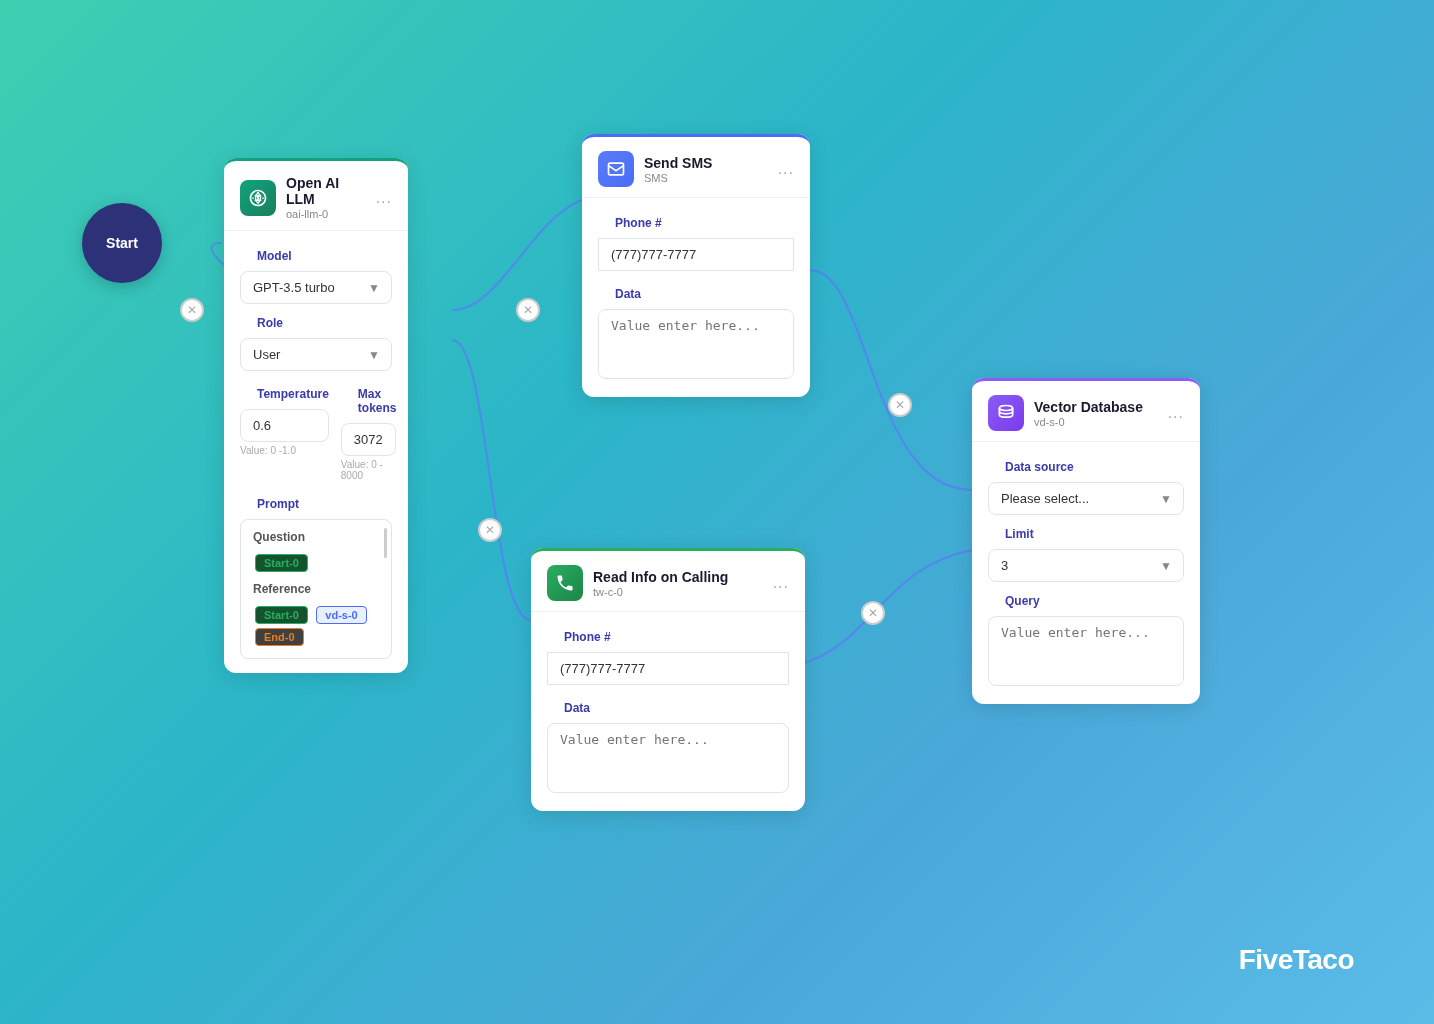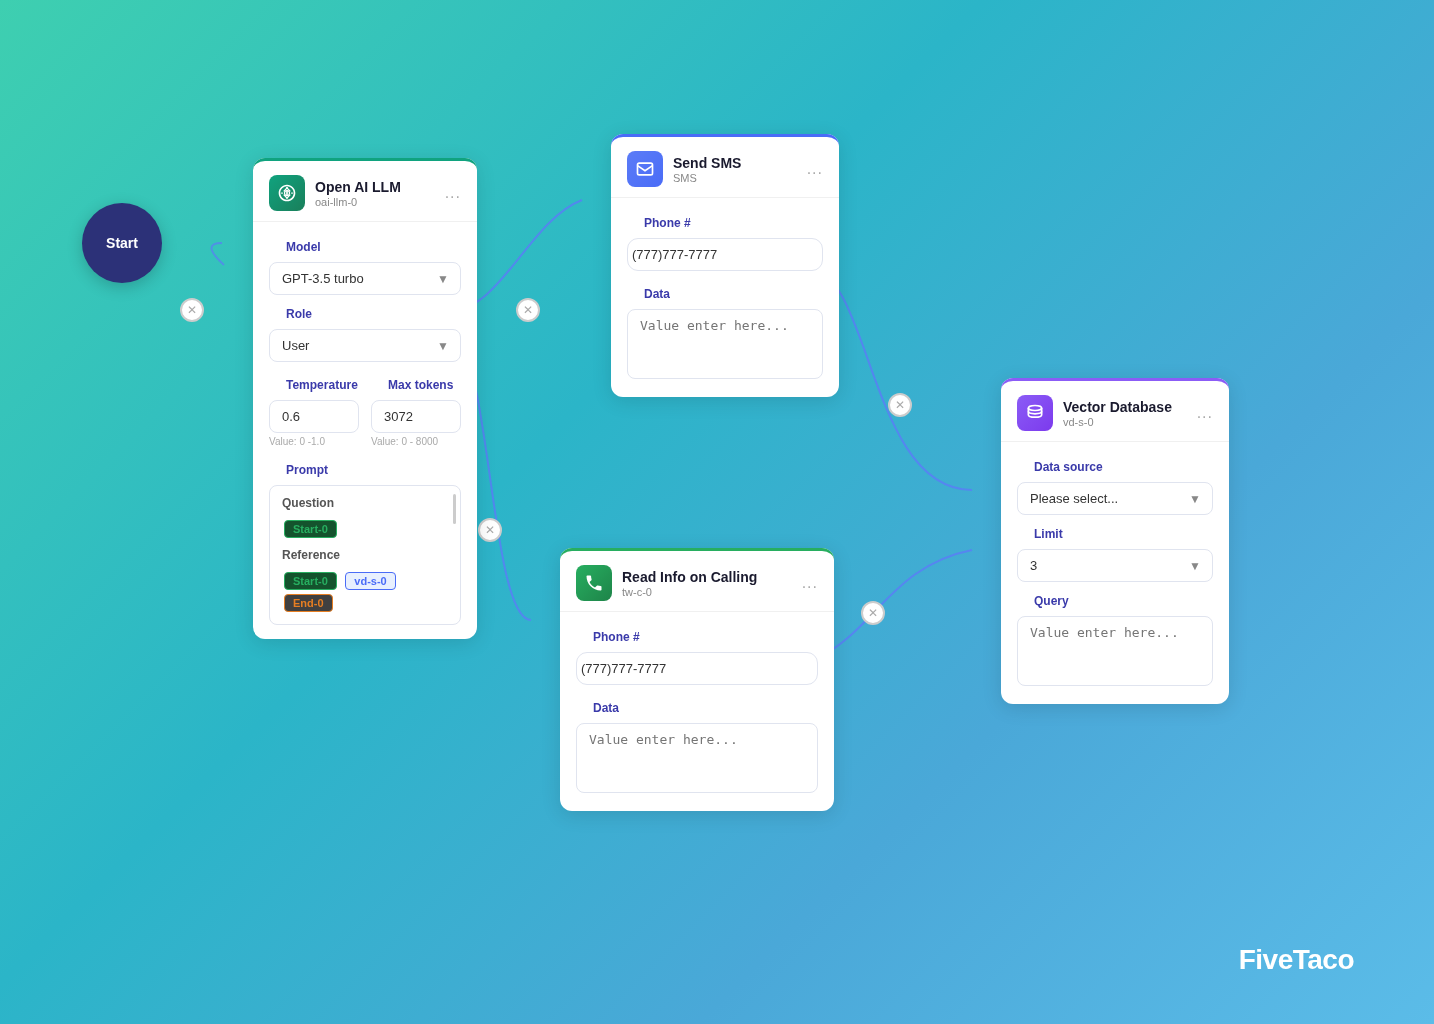--- a/index.html
+++ b/index.html
@@ -27,21 +27,20 @@
       pointer-events: none;
     }
 
     
     .node {
       position: absolute;
       background: white;
       border-radius: 12px;
       box-shadow: 0 4px 20px rgba(0,0,0,0.12);
       overflow: visible;
-      margin-left: 29px;
     }
 
     .node-header {
       display: flex;
       align-items: center;
       padding: 14px 16px 10px;
       border-bottom: 1px solid #f0f0f0;
       gap: 10px;
     }
 
@@ -79,22 +78,22 @@
       letter-spacing: 1px;
     }
 
     .node-body {
       padding: 14px 16px;
     }
 
     .field-input {
       width: 100%;
       border: 1.5px solid #e0e4ef;
-      border-radius: 11px;
-      padding: 8px 4px;
+      border-radius: 0;
+      padding: 8px 12px;
       font-size: 13px;
       color: #333;
       background: white;
       outline: none;
       margin-bottom: 12px;
     }
 
     .field-input::placeholder {
       color: #bbb;
     }
@@ -182,21 +181,21 @@
       font-size: 14px;
       font-weight: 700;
       box-shadow: 0 4px 16px rgba(0,0,0,0.2);
       cursor: pointer;
     }
 
     
     .openai-node {
       left: 224px;
       top: 158px;
-      width: 224px;
+      width: 184px;
     }
 
     .openai-icon {
       background: linear-gradient(135deg, #10a37f, #1a7f5a);
     }
 
     
     .prompt-section {
       border: 1.5px solid #e0e4ef;
       border-radius: 8px;

